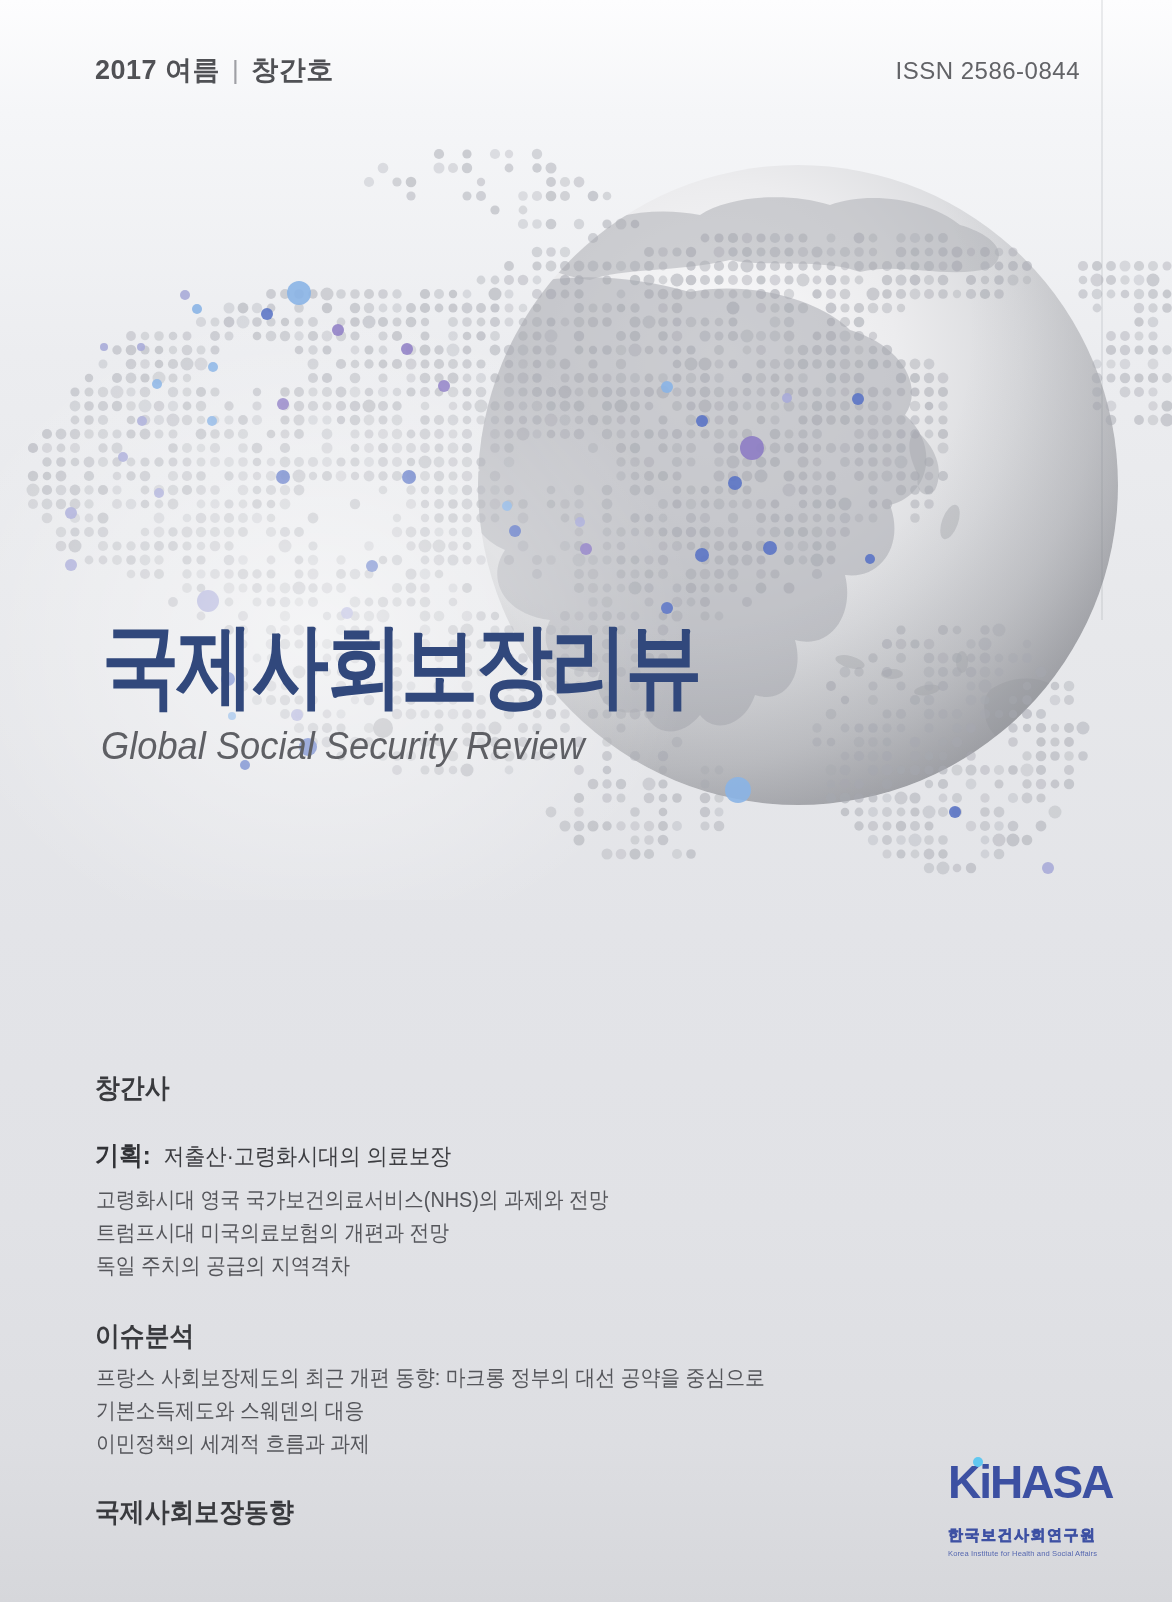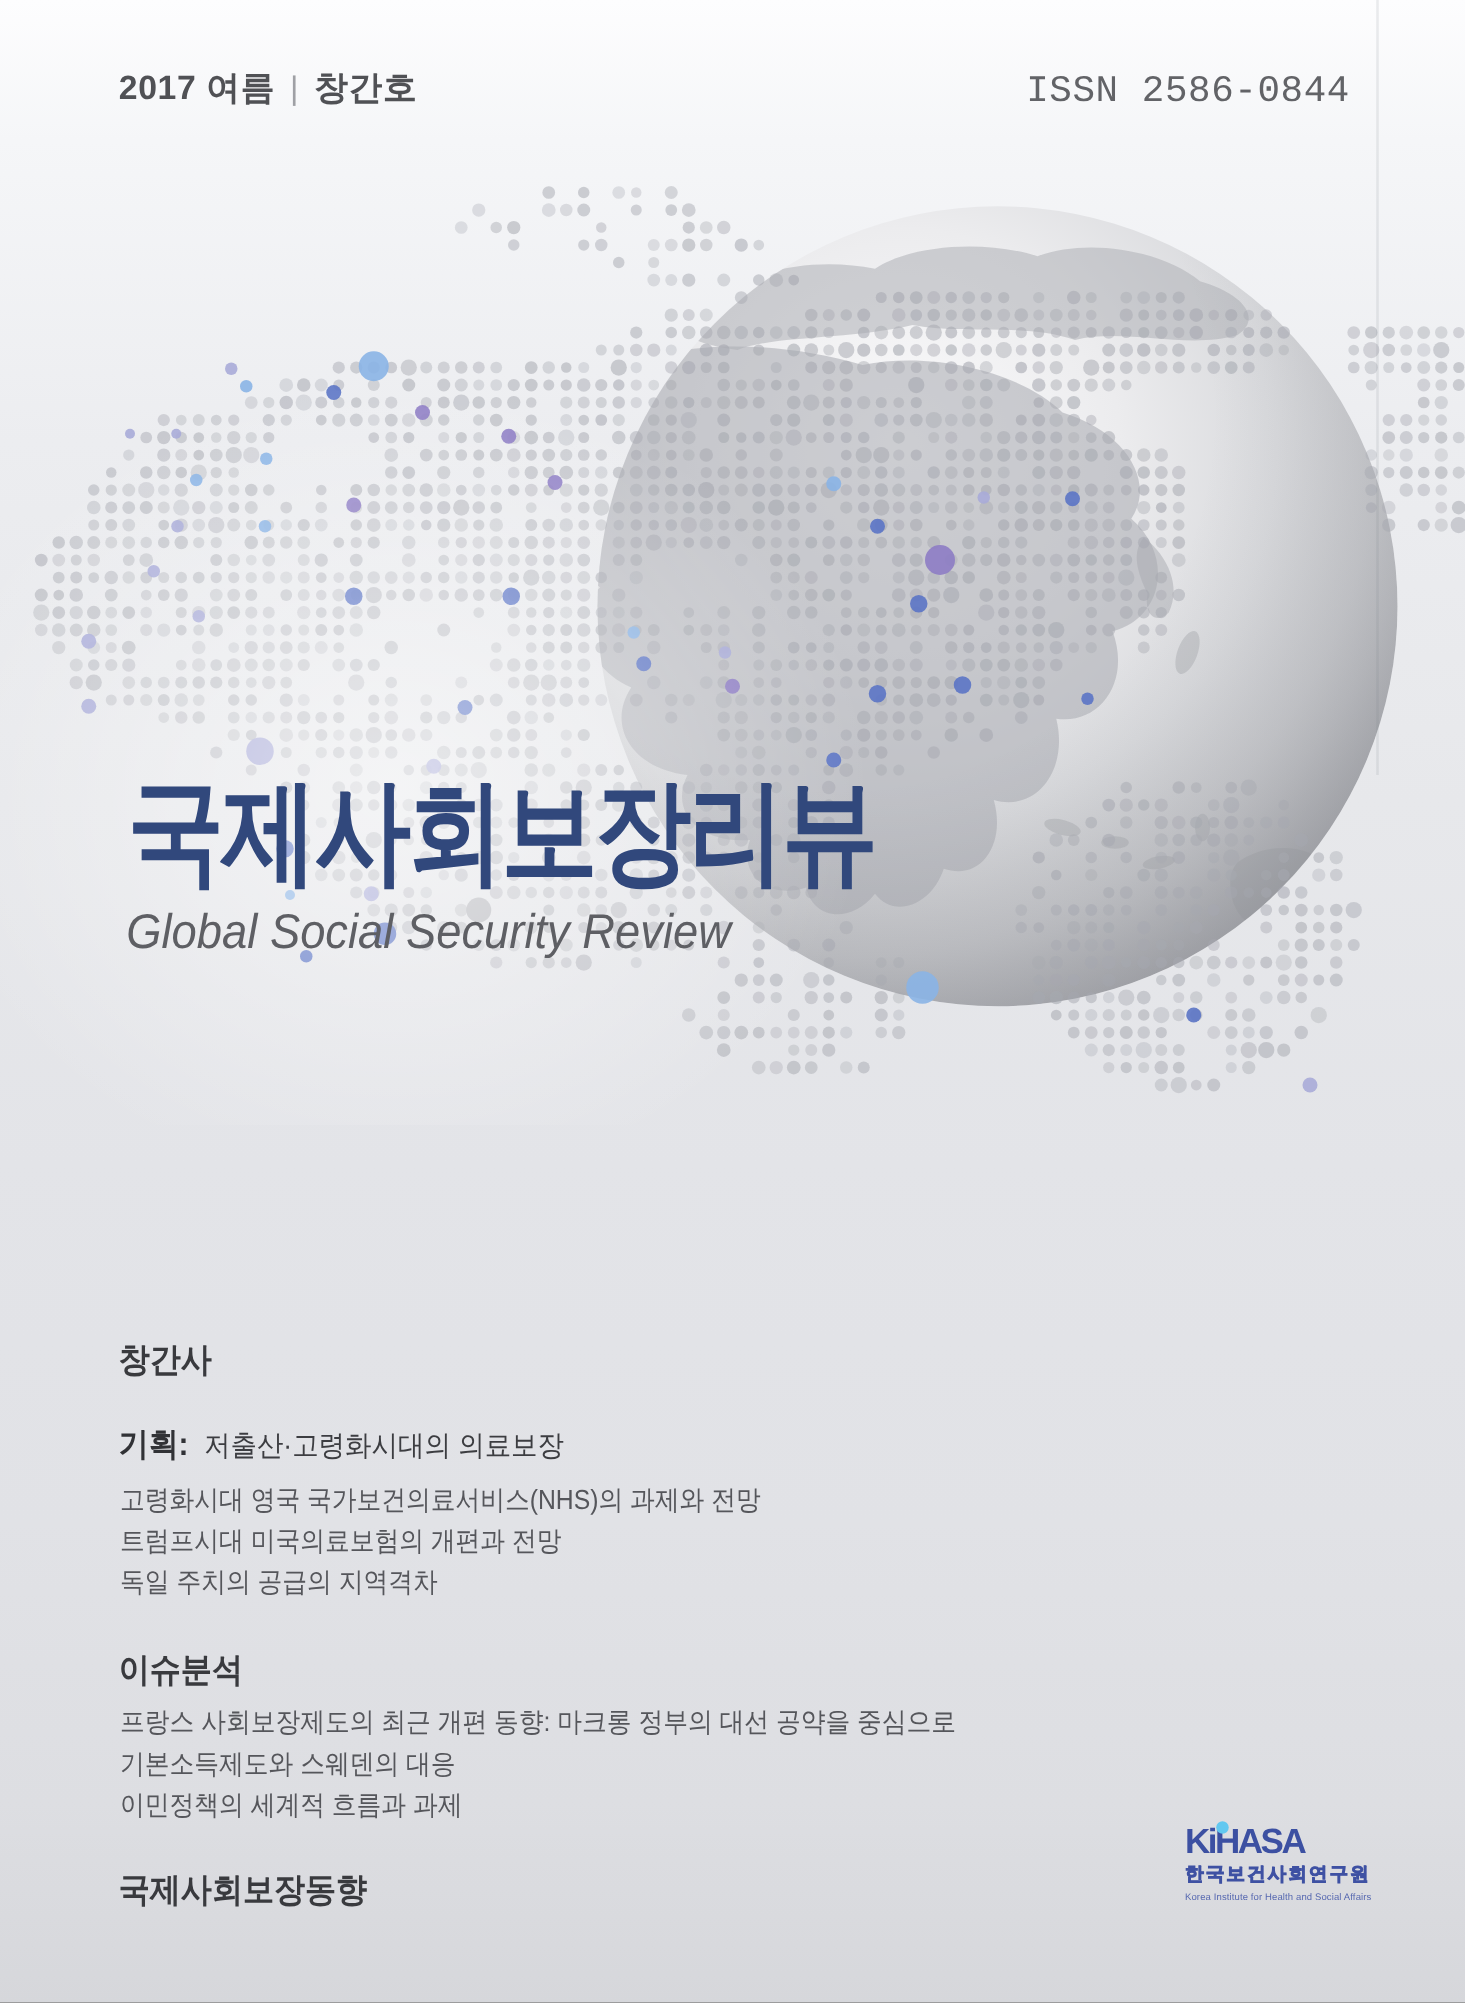--- a/index.html
+++ b/index.html
@@ -21,21 +21,21 @@
   }
   svg.layer{position:absolute; left:0; top:0;}
   
   .mast{
     position:absolute; left:95px; top:52px;
     font-size:27px; font-weight:bold; color:#505155; letter-spacing:0.5px;
   }
   .mast .sep{font-weight:400; color:#9fa0a5; padding:0 12px; font-size:26px;}
   .issn{
     position:absolute; right:92px; top:57px;
-    font-size:30px; color:#626367; letter-spacing:0.5px;font-family:Liberation Mono, monospace;
+    font-size:24px; color:#626367; letter-spacing:0.5px;
   }
   
   .title{
     position:absolute; left:102px; top:604px; margin:0;
     font-size:92px; font-weight:700; color:#31487c; letter-spacing:-3px;
     transform:scaleX(0.84); transform-origin:left top; white-space:nowrap;
   }
   .subtitle{
     position:absolute; left:101px; top:724px;
     font-size:39px; font-style:italic; color:#5e5f64;
@@ -52,29 +52,29 @@
   }
   .toc-mixed .pfx{font-size:26px; font-weight:bold; color:#313236;}
   .toc-mixed .rest{font-size:23px; color:#3c3d41; margin-left:9px;}
   .toc-item{
     position:absolute; left:96px; font-size:22px; color:#55565b;
     transform:scaleX(0.9); transform-origin:left top; white-space:nowrap;
   }
   
   .logo{position:absolute; left:948px; top:1459px; width:170px;}
   .brand{
-    position:relative; font-size:28px; font-weight:bold; letter-spacing:-2px;
+    position:relative; font-size:46px; font-weight:bold; letter-spacing:-2px;
     color:#3c50a2; line-height:1; white-space:nowrap;
   }
   .brand .i-dot{
     position:absolute; left:25px; top:-2px; width:10px; height:10px; border-radius:50%;
     background:#62c8f0;
   }
   .logo-kr{
-    margin-top:3px; font-size:15px; font-weight:700; letter-spacing:1.5px;
+    margin-top:21px; font-size:15px; font-weight:700; letter-spacing:1.5px;
     color:#6d7cbe; -webkit-text-stroke:0.7px #3e51a3; white-space:nowrap;
   }
   .logo-en{
     margin-top:4px; font-size:7.6px; color:#5668b0; letter-spacing:0.1px; white-space:nowrap;
   }
 </style>
 </head>
 <body>
 
 <div class="page">

